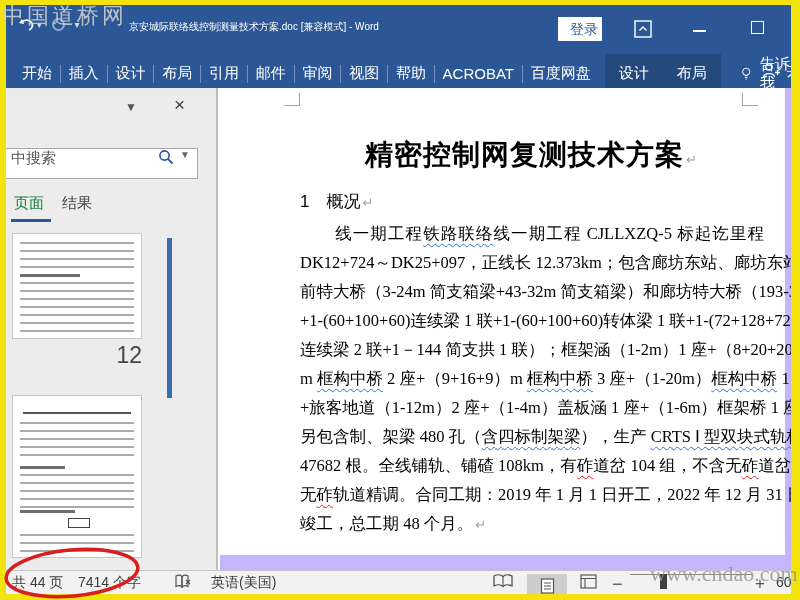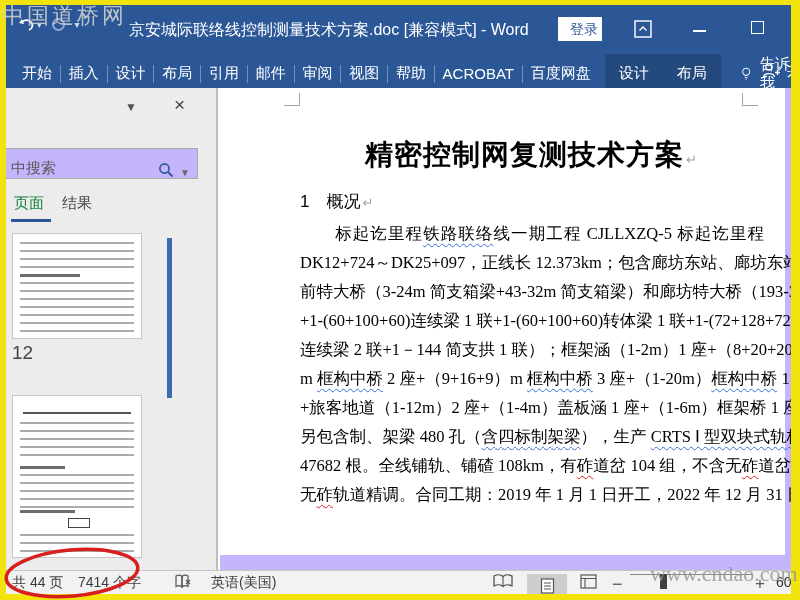--- a/index.html
+++ b/index.html
@@ -2,21 +2,21 @@
 <html><head>
 <meta charset="utf-8">
 <style>
   * { margin:0; padding:0; box-sizing:border-box; }
   html,body { width:800px; height:600px; overflow:hidden; }
   body { font-family:"Liberation Sans", sans-serif; position:relative; background:#fff; }
   .abs { position:absolute; }
 
   
   #blue-top { left:6px; top:5px; width:785px; height:83px; background:#2b5797; }
-  #title-text { left:123px; top:15px; color:#fff; font-size:16px; white-space:nowrap; }
+  #title-text { left:123px; top:15px; color:#fff; font-size:10px; white-space:nowrap; }
   #login-btn { left:552px; top:12px; width:44px; height:24px; background:#fff; color:#2b5797;
                font-size:14px; text-align:center; line-height:24px;padding-left:8px; }
   #qat { left:12px; top:12px; display:flex; align-items:center; gap:10px; color:#fff; }
   .qat-caret { font-size:9px; color:#cfe0f5; }
   #redo-circle { width:13px; height:13px; border:2px solid #8fa9d2; border-radius:50%; }
   #ribbon-opts-icon { left:628px; top:15px; }
   #min-btn { left:684px; top:13px; width:20px; height:20px; }
   #min-btn div { margin-top:12px; margin-left:3px; width:13px; height:2px; background:#fff; }
   #max-btn { left:745px; top:16px; width:13px; height:13px; border:1.5px solid #fff; }
 
@@ -27,36 +27,36 @@
   #ctx-tabs { display:flex; align-items:center; align-self:stretch; background:#24497c; margin-left:6px; }
   .ctx-tab { padding:0 14px; white-space:nowrap; }
   #tellme { display:flex; align-items:center; gap:9px; margin-left:20px; }
   #share-group { left:756px; top:56px; display:flex; align-items:center; gap:6px; color:#fff;
                  font-size:15px; white-space:nowrap; }
 
   
   #nav-pane { left:6px; top:88px; width:212px; height:482px; background:#ececec; border-right:2px solid #bdbdbd; }
   #nav-caret { left:119px; top:12px; color:#555; font-size:12px; }
   #nav-close { left:168px; top:6px; color:#444; font-size:19px; }
-  #nav-search { left:-4px; top:60px; width:196px; height:31px; background:#c4b5fd; border:1px solid #a9a9a9;
-                display:flex; align-items:flex-end; }
+  #nav-search { left:-4px; top:60px; width:196px; height:31px; background:#ffffff; border:1px solid #a9a9a9;
+                display:flex; align-items:flex-start; }
   #nav-search-text { margin-left:8px; font-size:15px; color:#595959; flex:1 1 auto; white-space:nowrap; overflow:hidden; }
   #nav-search-caret { color:#666; font-size:10px; margin:0 7px 0 6px; }
   #nav-tab-pages { left:8px; top:106px; font-size:15px; color:#15803d; }
   #nav-tab-pages-underline { left:5px; top:131px; width:40px; height:3px; background:#2b579a; }
   #nav-tab-results { left:56px; top:106px; font-size:15px; color:#444; }
   .thumb { background:#fff; border:1px solid #c6c6c6; overflow:hidden; }
   #thumb-1 { left:6px; top:145px; width:130px; height:106px; }
   #thumb-2 { left:6px; top:307px; width:130px; height:163px; }
   .mini-lines { position:absolute; left:7px; right:7px;
       background:repeating-linear-gradient(to bottom, #ababab 0 2px, transparent 2px 8px); }
   .mini-head { position:absolute; height:3px; background:#6d6d6d; }
   #thumb2-rule { position:absolute; left:10px; right:10px; top:16px; height:2px; background:#555; }
   #thumb2-formula { position:absolute; left:55px; top:122px; width:22px; height:10px; border:1px solid #444; }
-  #thumb1-num { left:6px; top:254px; width:130px; text-align:left; font-size:19px; color:#454545; }
+  #thumb1-num { left:6px; top:254px; width:130px; text-align:right; font-size:23px; color:#454545; }
   #nav-scrollbar { left:161px; top:150px; width:5px; height:160px; background:#3a6cb0; }
 
   
   #doc-area { left:220px; top:88px; width:571px; height:482px; background:#c4b5fd; }
   #doc-page { left:0; top:0; width:565px; height:467px; background:#fff; }
   .cropmark { width:16px; height:13px; }
   #crop-tl { left:64px; top:5px; border-right:1px solid #a3a3a3; border-bottom:1px solid #a3a3a3; }
   #crop-tr { left:522px; top:5px; border-left:1px solid #a3a3a3; border-bottom:1px solid #a3a3a3; }
   #doc-title { left:80px; top:48px; width:463px; text-align:center; font-size:28px; font-weight:bold;
                color:#000; letter-spacing:1px; white-space:nowrap; }
@@ -209,30 +209,31 @@
   <div class="abs" id="nav-scrollbar"></div>
 </div>
 
 <div class="abs" id="doc-area">
   <div class="abs" id="doc-page">
     <div class="abs cropmark" id="crop-tl"></div>
     <div class="abs cropmark" id="crop-tr"></div>
     <div class="abs" id="doc-title"><span>精密控制网复测技术方案</span><span class="pmark">↵</span></div>
     <div class="abs" id="doc-heading"><span>1　概况</span><span class="pmark">↵</span></div>
     <div class="abs" id="doc-paragraph">
-        <div class="dline"><span>　　标起讫里程</span><span class="wavy-blue">铁路联络</span><span>线一期工程 CJLLXZQ-5 标起讫里程</span></div>
+        <div class="dline"><span>　　线一期工程</span><span class="wavy-blue">铁路联络</span><span>线一期工程 CJLLXZQ-5 标起讫里程</span></div>
         <div class="dline"><span>DK12+724～DK25+097，正线长 12.373km；包含廊坊东站、廊坊东站</span></div>
         <div class="dline"><span>前特大桥（3-24m 简支箱梁+43-32m 简支箱梁）和廊坊特大桥（193-32m</span></div>
         <div class="dline"><span>+1-(60+100+60)连续梁 1 联+1-(60+100+60)转体梁 1 联+1-(72+128+72)</span></div>
         <div class="dline"><span>连续梁 2 联+1－144 简支拱 1 联）；框架涵（1-2m）1 座+（8+20+20+8）</span></div>
         <div class="dline"><span>m </span><span class="wavy-blue">框构中桥</span><span> 2 座+（9+16+9）m </span><span class="wavy-blue">框构中桥</span><span> 3 座+（1-20m）</span><span class="wavy-blue">框构中桥</span><span> 1 座</span></div>
         <div class="dline"><span>+旅客地道（1-12m）2 座+（1-4m）盖板涵 1 座+（1-6m）框架桥 1 座；</span></div>
         <div class="dline"><span>另包含制、架梁 480 孔（</span><span class="wavy-blue">含四标制架梁</span><span>），生产 </span><span class="wavy-blue">CRTS Ⅰ 型双块式轨枕</span></div>
         <div class="dline"><span>47682 根。全线铺轨、铺碴 108km，有</span><span class="wavy-red">砟</span><span>道岔 104 组，不含无</span><span class="wavy-red">砟</span><span>道岔及</span></div>
         <div class="dline"><span>无</span><span class="wavy-red">砟</span><span>轨道精调。合同工期：2019 年 1 月 1 日开工，2022 年 12 月 31 日</span></div>
+        <div class="dline last"><span>竣工，总工期 48 个月。</span><span class="pmark">↵</span></div>
       </div>
   </div>
 </div>
 
 <div class="abs" id="status-bar">
   <span class="abs" id="st-pages">共 44 页</span>
   <span class="abs" id="st-words">7414 个字</span>
   <span class="abs" id="st-proof">
     <svg width="18" height="16" viewBox="0 0 18 16">
         <path d="M2 2 C4 1 6.5 1 8 2.5 L8 13 C6.5 11.5 4 11.5 2 12.5 Z" fill="none" stroke="#555" stroke-width="1.2"></path>

